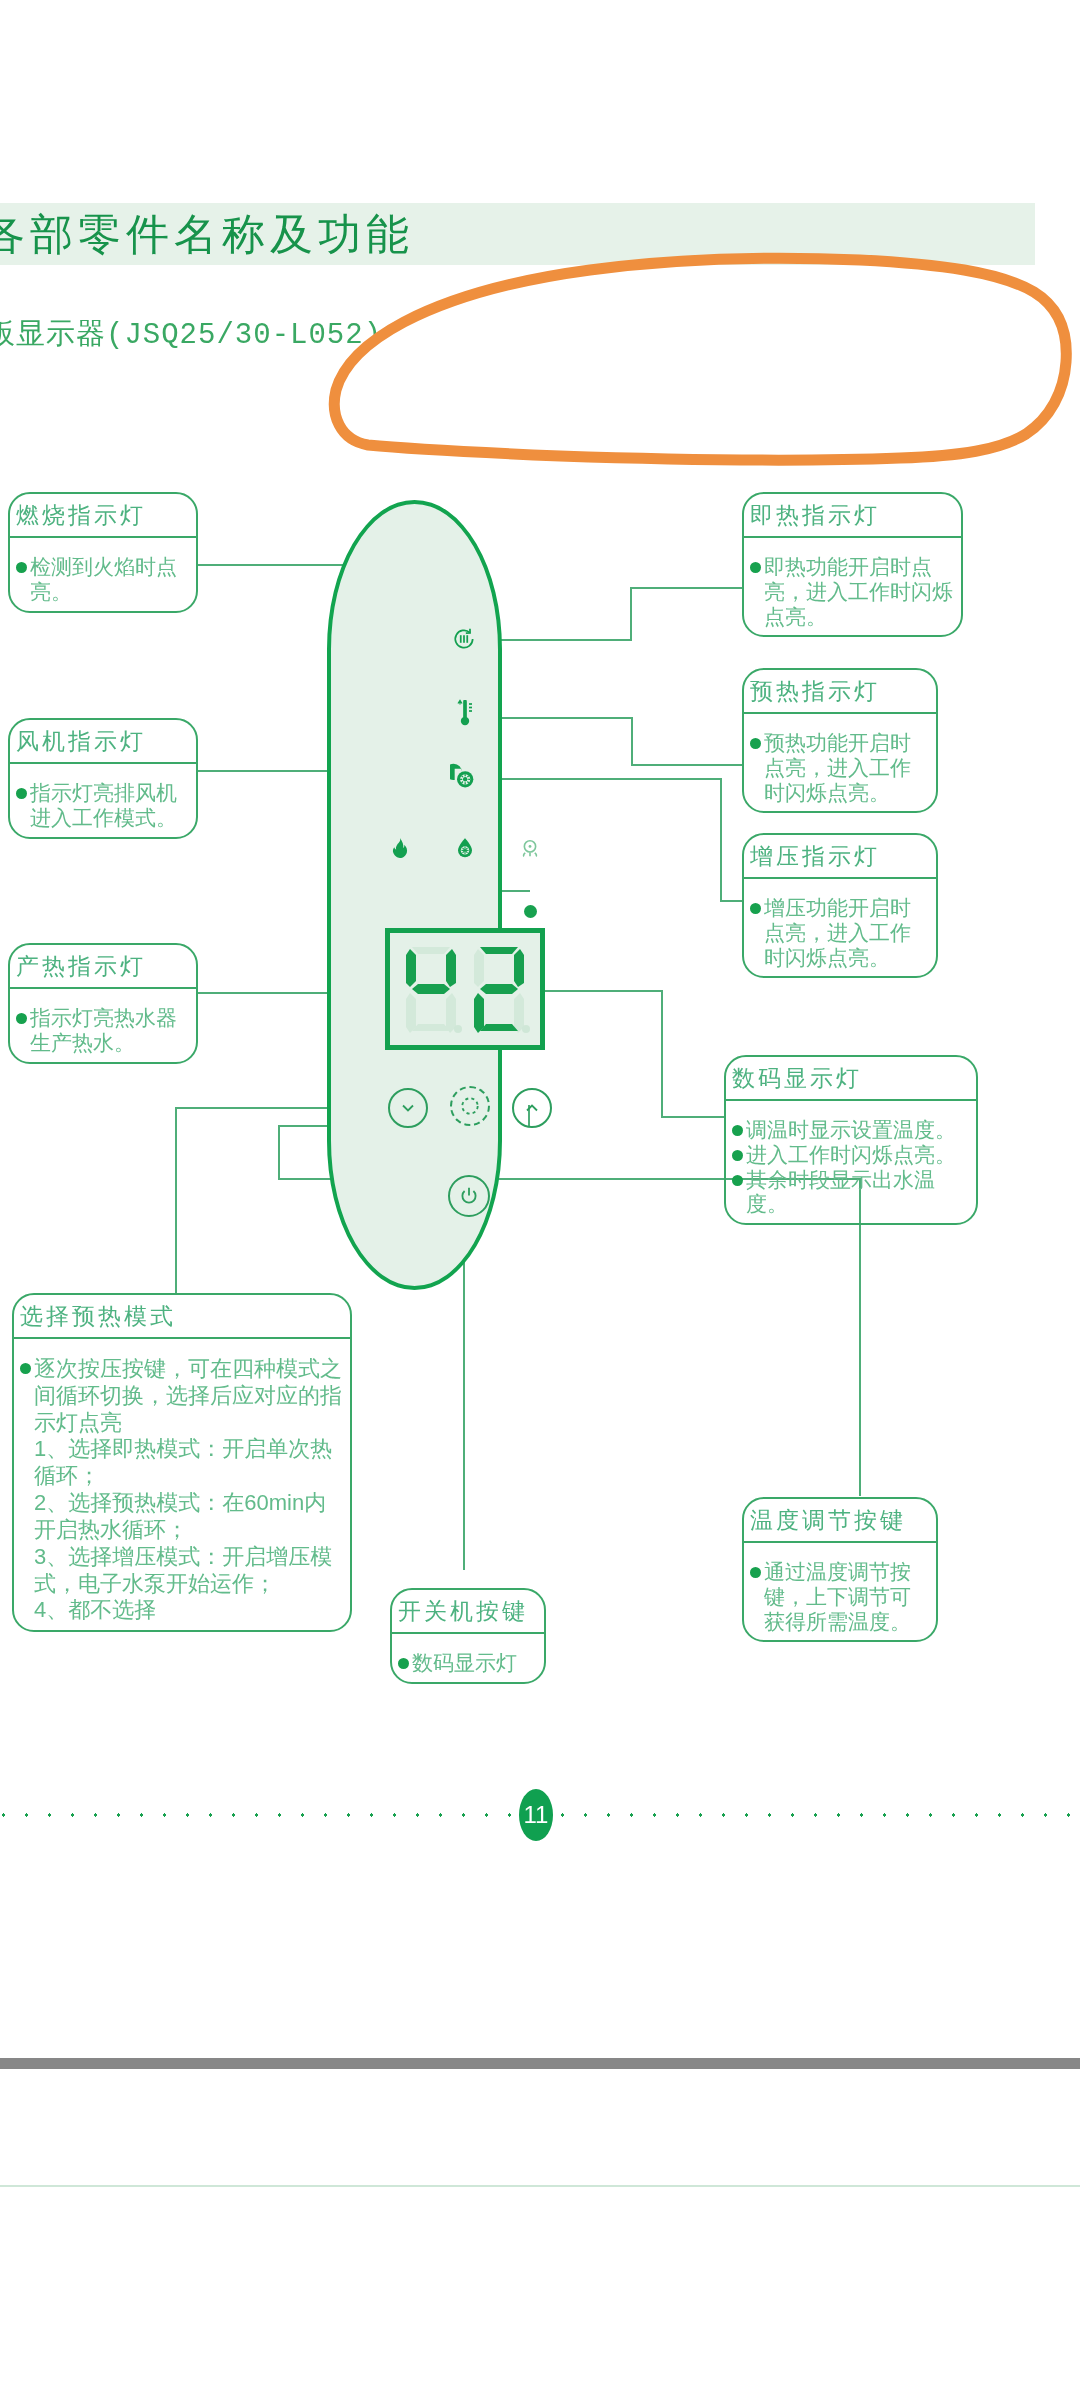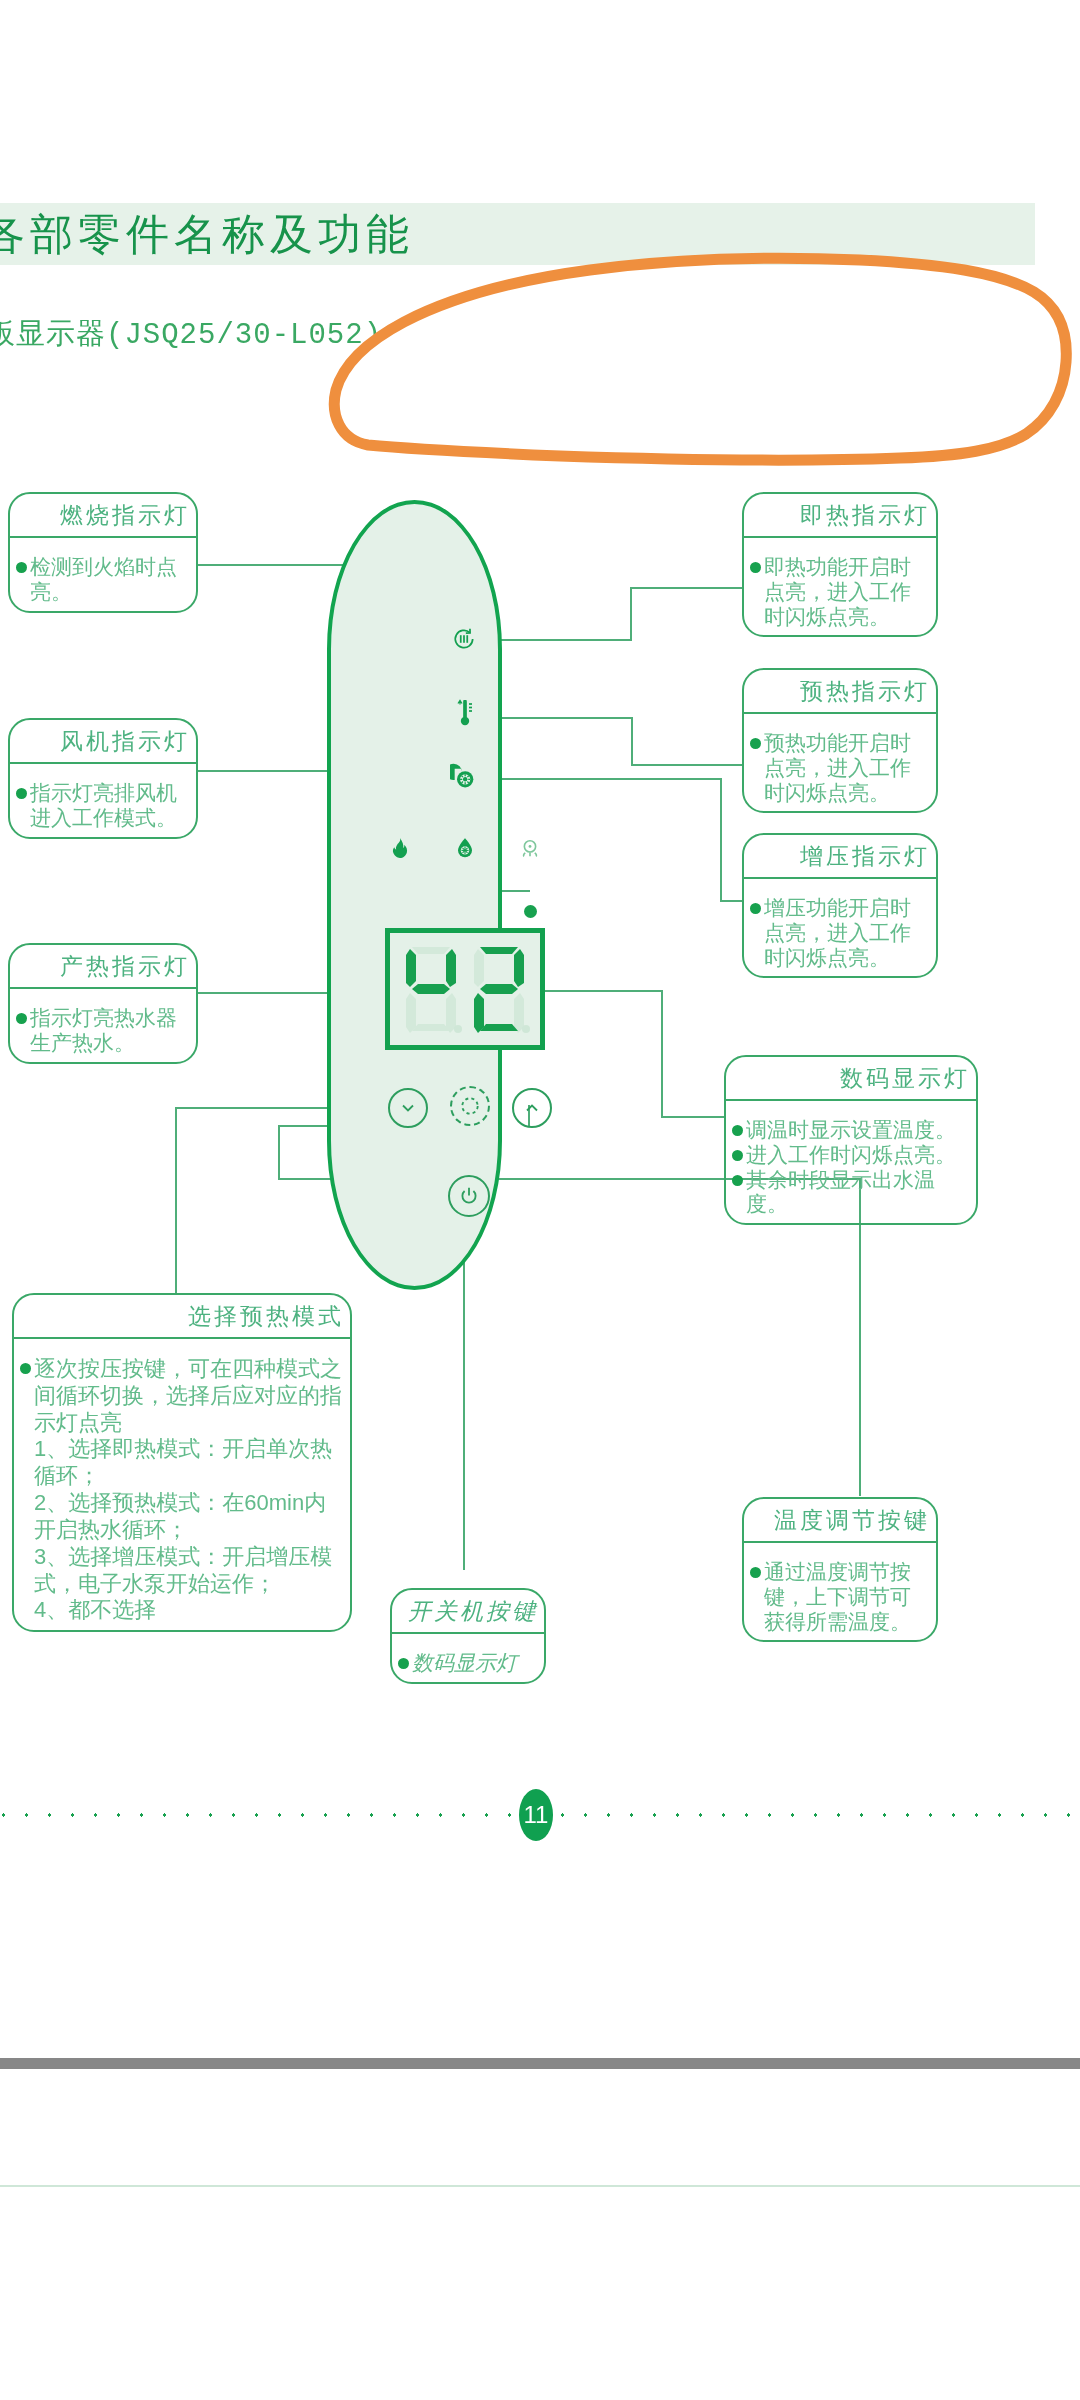--- a/index.html
+++ b/index.html
@@ -106,21 +106,21 @@
 
   
   .callout {
     position: absolute;
     border: 2px solid #3aa868;
     border-radius: 22px;
     background: rgba(255,255,255,0.0);
     color: #55b57f;
   }
   .callout-title {
-    text-align: right;
+    text-align: left;
     color: #4db280;
     font-size: 23px;
     letter-spacing: 3px;
     padding: 6px 6px 5px 6px;
     border-bottom: 2px solid #3aa868;
     white-space: nowrap;
   }
   .callout-body {
     padding: 17px 6px 6px 6px;
     font-size: 21px;
@@ -416,21 +416,21 @@
   <div class="callout" style="left:8px; top:943px; width:190px;">
     <div class="callout-title">产热指示灯</div>
     <div class="callout-body">
       <div class="bullet-line">
         <span class="bullet-dot"></span>
         <span class="bullet-txt">指示灯亮热水器生产热水。</span>
       </div>
     </div>
   </div>
 
-  <div class="callout" style="left:742px; top:492px; width:196px;">
+  <div class="callout" style="left:742px; top:492px; width:221px;">
     <div class="callout-title">即热指示灯</div>
     <div class="callout-body">
       <div class="bullet-line">
         <span class="bullet-dot"></span>
         <span class="bullet-txt">即热功能开启时点亮，进入工作时闪烁点亮。</span>
       </div>
     </div>
   </div>
 
   <div class="callout" style="left:742px; top:668px; width:196px;">
@@ -478,21 +478,21 @@
         <span class="bullet-dot"></span>
         <span class="bullet-txt" style="white-space:pre-wrap;">逐次按压按键，可在四种模式之间循环切换，选择后应对应的指示灯点亮
 1、选择即热模式：开启单次热循环；
 2、选择预热模式：在60min内开启热水循环；
 3、选择增压模式：开启增压模式，电子水泵开始运作；
 4、都不选择</span>
       </div>
     </div>
   </div>
 
-  <div class="callout" style="left:390px; top:1588px; width:156px;font-style:italic;">
+  <div class="callout" style="left:390px; top:1588px; width:156px;">
     <div class="callout-title">开关机按键</div>
     <div class="callout-body">
       <div class="bullet-line">
         <span class="bullet-dot"></span>
         <span class="bullet-txt">数码显示灯</span>
       </div>
     </div>
   </div>
 
   <div class="callout" style="left:742px; top:1497px; width:196px;">

